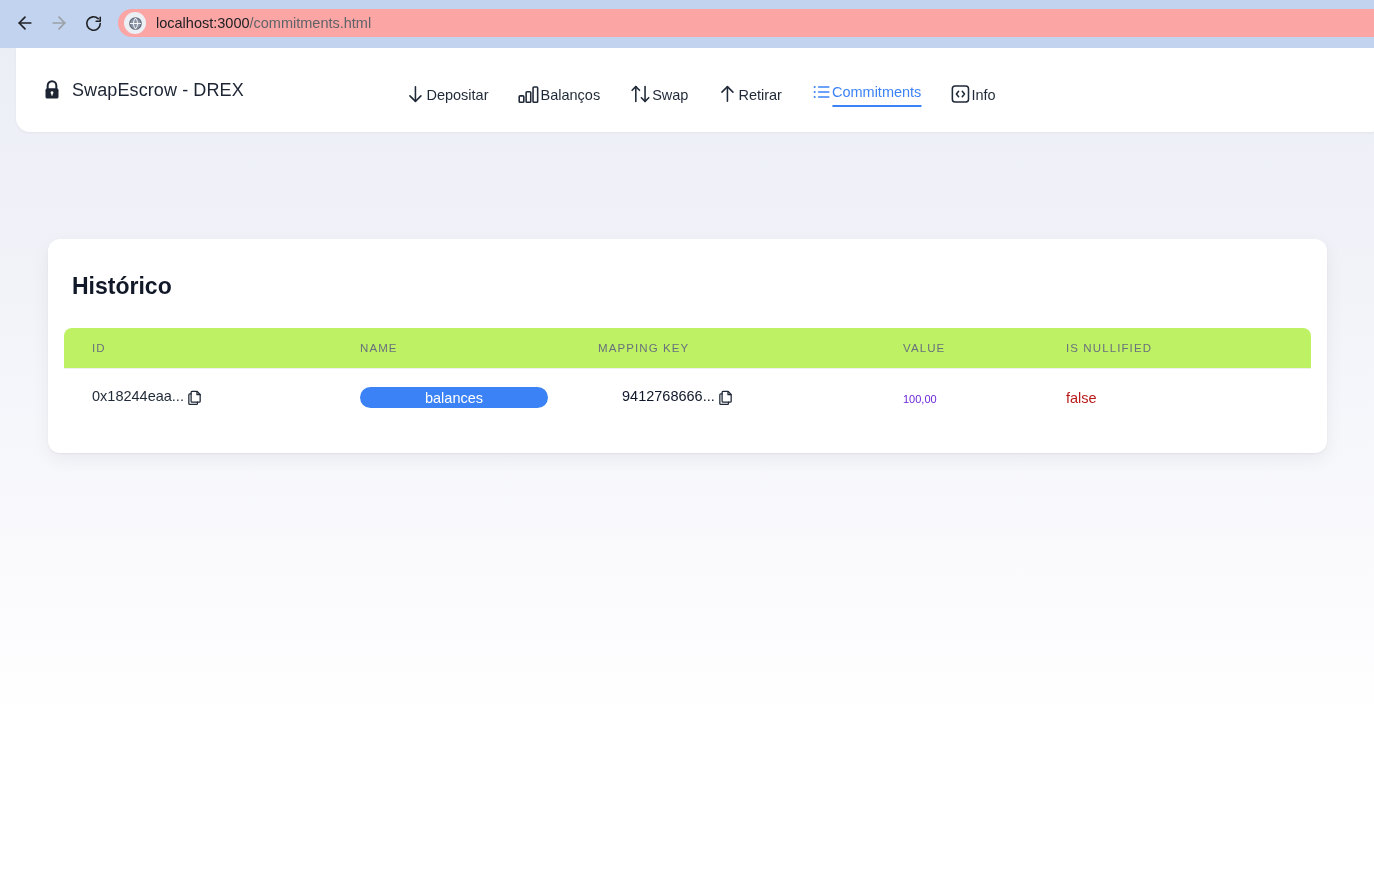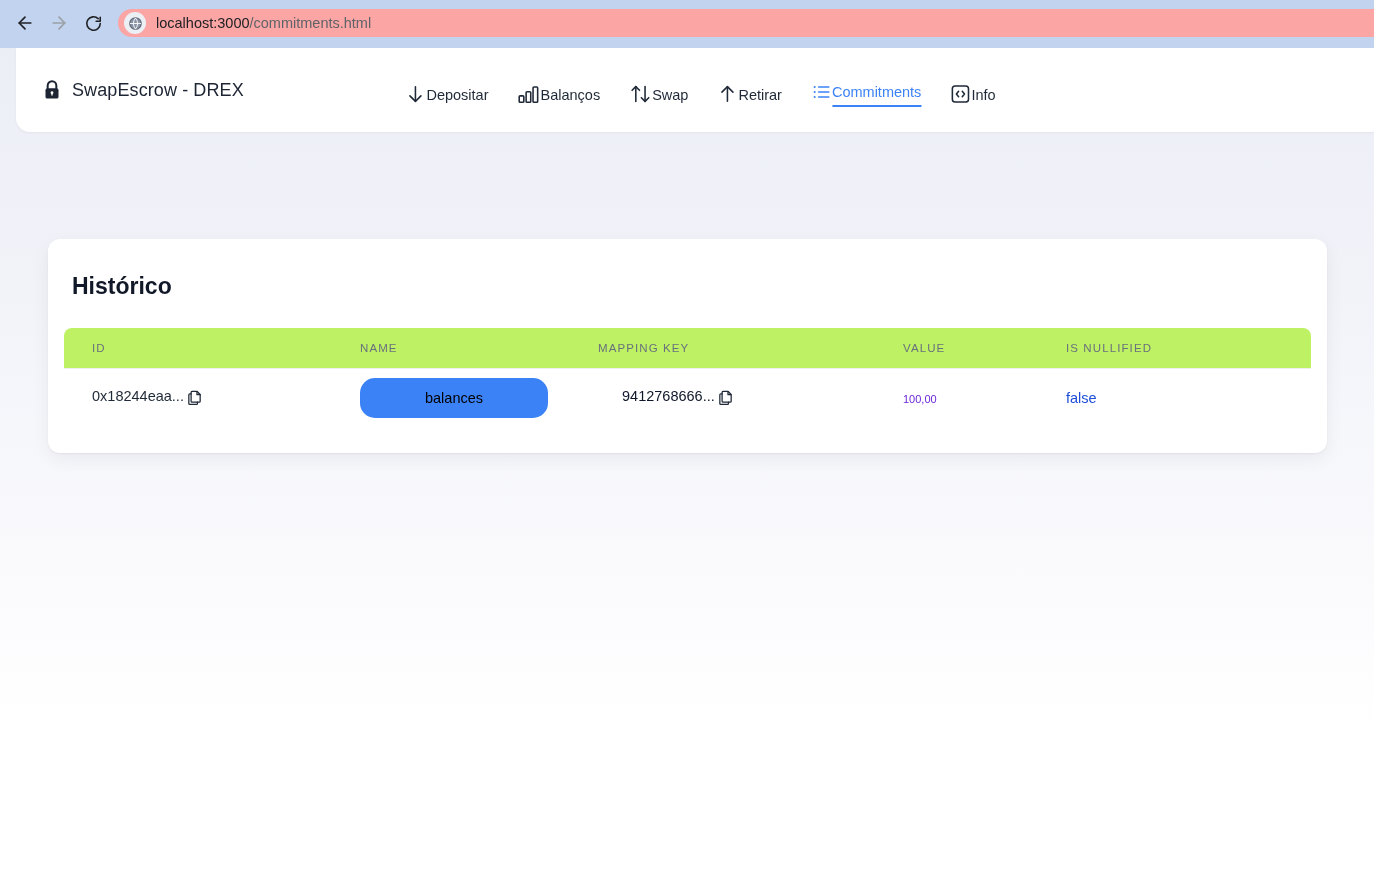--- a/index.html
+++ b/index.html
@@ -229,36 +229,36 @@
     height: 20px;
     cursor: pointer;
     flex: 0 0 auto;
   }
 
   .badge {
     display: inline-flex;
     align-items: center;
     justify-content: center;
     min-width: 188px;
-    height: 40px;
+    height: 21px;
     border-radius: 15px;
     background: #3b82f6;
-    color: #000000;
+    color: #ffffff;
     font-size: 14.5px;
     cursor: pointer;
   }
 
   .value-text {
     font-size: 11px;
     color: #6d28d9;
   }
 
   .bool-false {
     font-size: 14.5px;
-    color: #1d4ed8;
+    color: #b91c1c;
   }
 </style>
 </head>
 <body>
 
 <div class="browser-chrome">
 
   <div class="nav-btn">
     <svg width="20" height="20" viewBox="0 0 24 24" fill="none" stroke="#202124" stroke-width="2" stroke-linecap="round" stroke-linejoin="round">
       <line x1="19" y1="12" x2="5" y2="12"></line>

